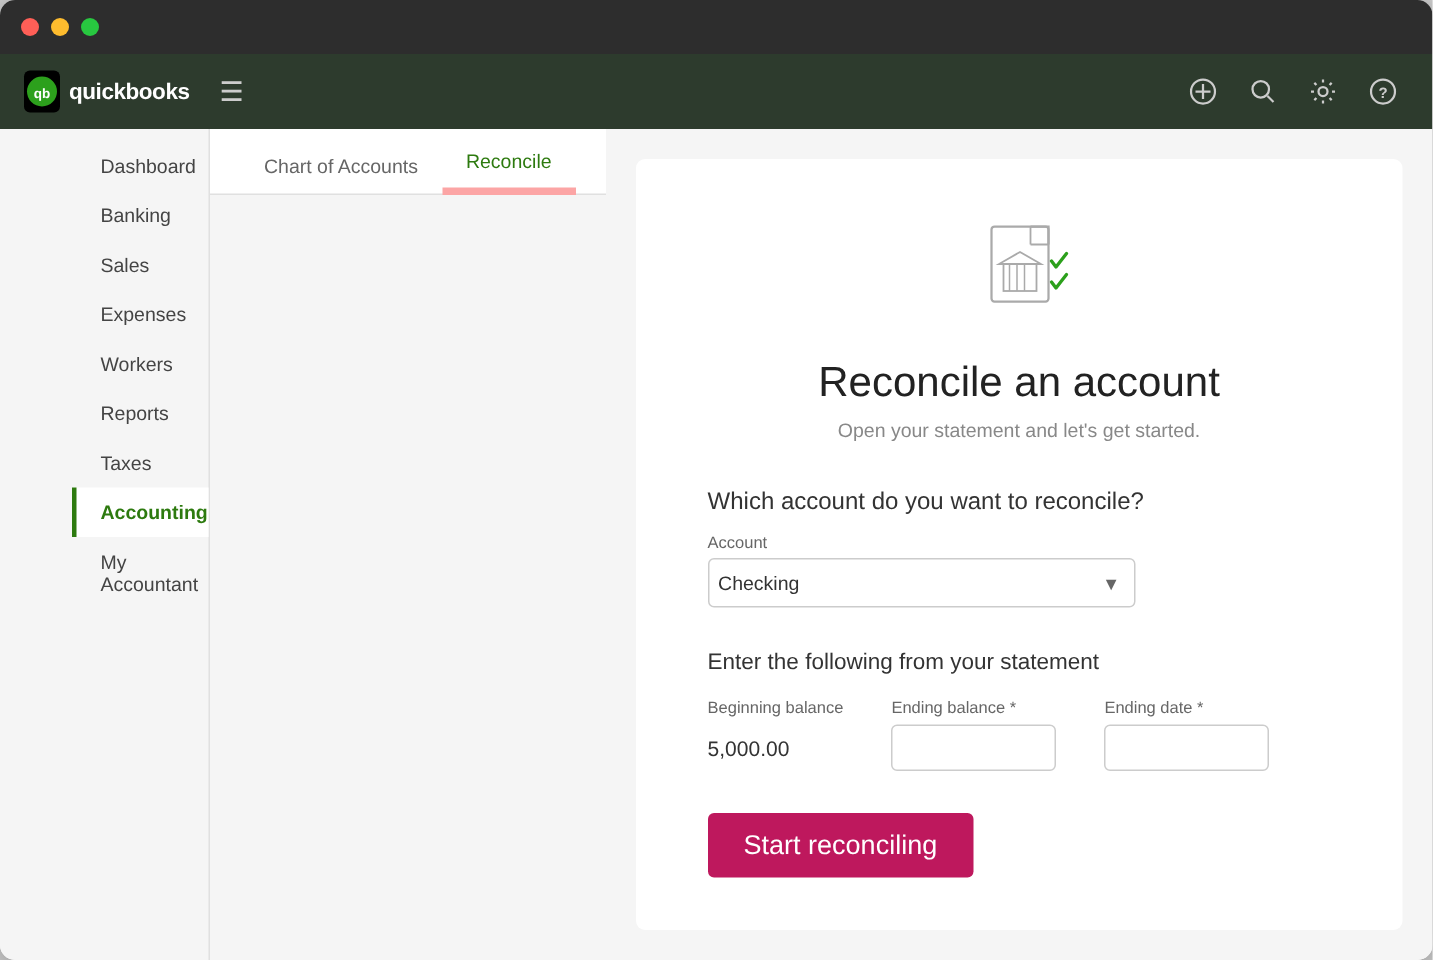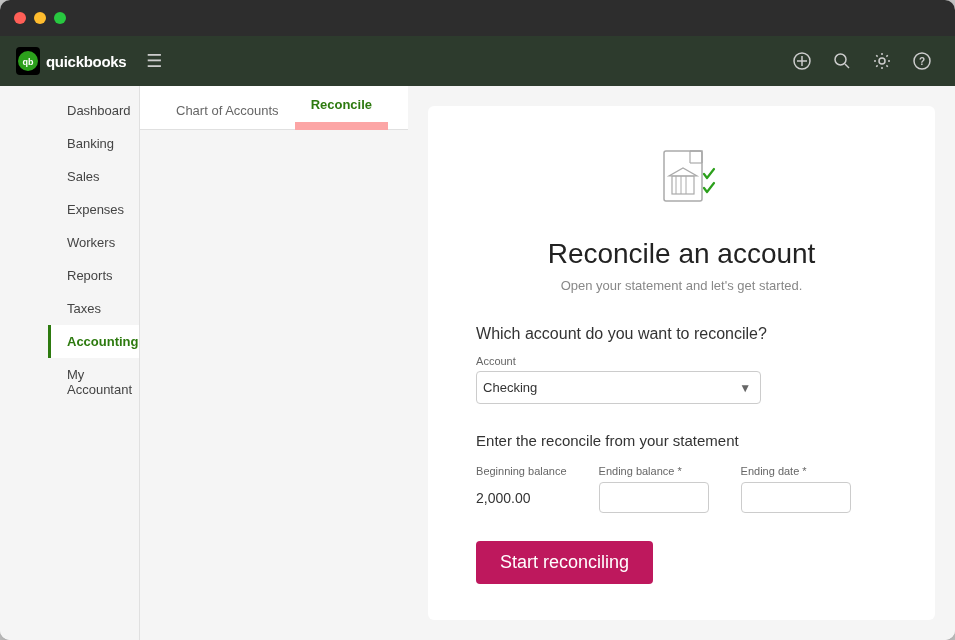--- a/index.html
+++ b/index.html
@@ -172,22 +172,22 @@
       padding: 10px 16px;
       font-size: 13px;
       color: #666;
       cursor: pointer;
       border-bottom: 2px solid transparent;
       margin-bottom: -1px;
     }
 
     .tab.active {
       color: #2d7a0f;
-      border-bottom: 8px solid #fca5a5;
-      font-weight: 700;
+      border-bottom: 5px solid #fca5a5;
+      font-weight: 400;
     }
 
     
     .main-content {
       flex: 1;
       background: #f5f5f5;
       padding: 20px;
       overflow-y: auto;
       display: flex;
       justify-content: center;
@@ -458,25 +458,25 @@
                 <option value="Checking" selected="">Checking</option>
                 <option value="Savings">Savings</option>
                 <option value="Business Checking">Business Checking</option>
               </select>
               <span class="select-arrow">▼</span>
             </div>
           </div>
 
           
           <div class="statement-section">
-            <p class="statement-title">Enter the reconcile from your statement</p>
+            <p class="statement-title">Enter the following from your statement</p>
             <div class="balance-row">
               <div class="balance-field">
                 <div class="balance-label">Beginning balance</div>
-                <div class="balance-value">2,000.00</div>
+                <div class="balance-value">5,000.00</div>
               </div>
               <div class="balance-field">
                 <div class="balance-label">Ending balance *</div>
                 <input type="text" class="balance-input" style="">
               </div>
               <div class="balance-field">
                 <div class="balance-label">Ending date *</div>
                 <input type="text" class="balance-input" style="">
               </div>
             </div>

